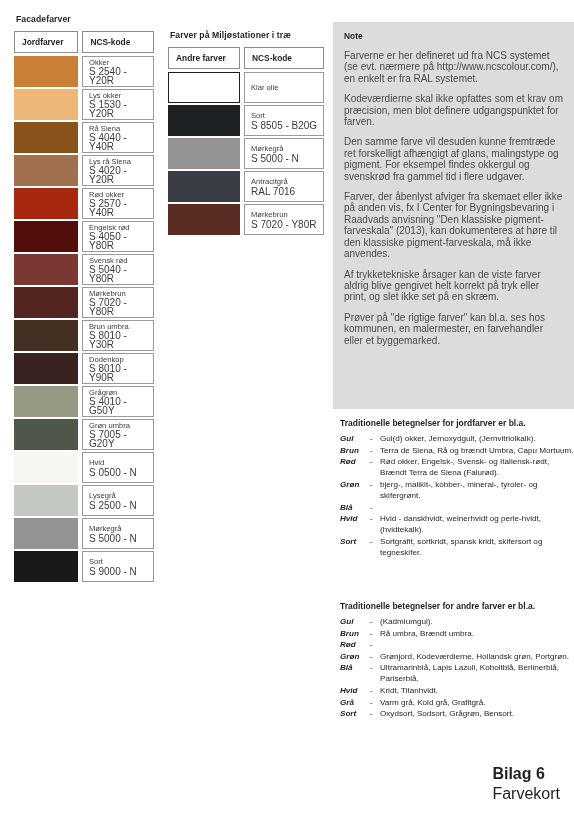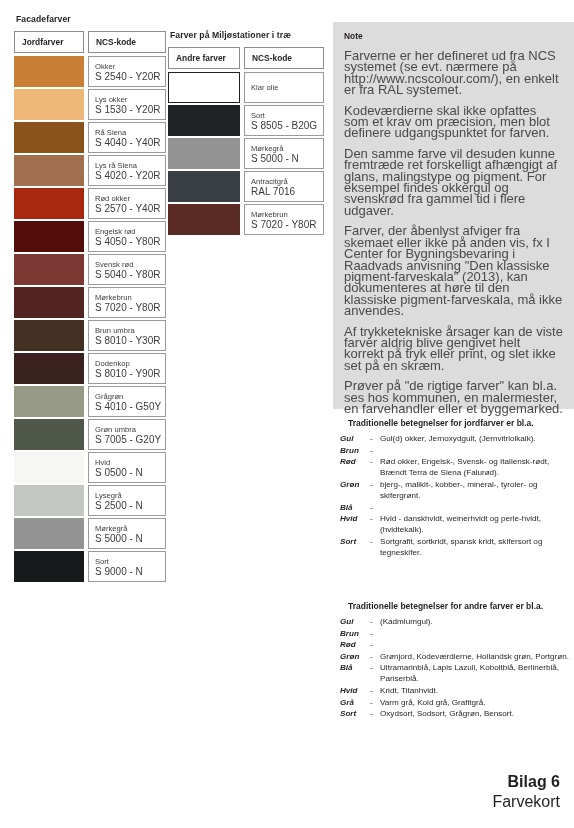--- a/index.html
+++ b/index.html
@@ -19,21 +19,21 @@
   
   .page {
     position: absolute;
     inset: 0;
   }
 
   
   .table-block {
     position: absolute;
   }
-  #facade-block { left: 14px; top: 14px; width: 152px; }
+  #facade-block { left: 14px; top: 14px; width: 140px; }
   #miljo-block  { left: 168px; top: 30px; width: 160px; }
 
   .block-title {
     font-size: 8.6px;
     font-weight: bold;
     color: #231f20;
     letter-spacing: .1px;
     margin: 0 0 6px 2px;
     line-height: 11px;
   }
@@ -112,36 +112,36 @@
     padding: 9px 11px 0 11px;
   }
   #note-panel .note-title {
     font-size: 8.4px;
     font-weight: bold;
     color: #231f20;
     margin: 0 0 9px 0;
   }
   #note-panel p {
     margin: 1px 0 9px 0;
-    font-size: 13px;
+    font-size: 10px;
     line-height: 11.4px;
     color: #4a4a4a;
   }
 
   
   .trad {
     position: absolute;
     left: 340px;
     width: 234px;
   }
   #trad-jord { top: 418px; }
   #trad-andre { top: 601px; }
 
   .trad h3 {
-    margin: 0 0 4px 8px;
+    margin: 0 0 4px 0;
     font-size: 8.5px;
     font-weight: bold;
     line-height: 11px;
     color: #231f20;
   }
   .trad .tline {
     display: flex;
     font-size: 8.1px;
     line-height: 11.1px;
     color: #231f20;
@@ -158,22 +158,22 @@
     flex: 0 0 10px;
   }
   .trad .tval {
     flex: 1 1 auto;
   }
 
   
   #footer {
     position: absolute;
     right: 14px;
-    bottom: 16px;
-    text-align: right;
+    bottom: 24px;
+    text-align: left;
   }
   #footer .bilag {
     font-size: 16px;
     font-weight: bold;
     line-height: 20px;
     color: #231f20;
   }
   #footer .farvekort {
     font-size: 16px;
     font-weight: normal;
@@ -368,20 +368,21 @@
     <h3>Traditionelle betegnelser for jordfarver er bl.a.</h3>
     <div id="trad-jord-list">
         <div class="tline">
           <div class="tkey">Gul</div>
           <div class="tdash">-</div>
           <div class="tval">Gul(d) okker, Jernoxydgult, (Jernvitriolkalk).</div>
         </div>
         <div class="tline">
           <div class="tkey">Brun</div>
           <div class="tdash">-</div>
+          <div class="tval">Terra de Siena, Rå og brændt Umbra, Capu Mortuum.</div>
         </div>
         <div class="tline">
           <div class="tkey">Rød</div>
           <div class="tdash">-</div>
           <div class="tval">Rød okker, Engelsk-, Svensk- og Italiensk-rødt, Brændt Terra de Siena (Falurød).</div>
         </div>
         <div class="tline">
           <div class="tkey">Grøn</div>
           <div class="tdash">-</div>
           <div class="tval">bjerg-, malikit-, kobber-, mineral-, tyroler- og skifergrønt.</div>
@@ -407,20 +408,21 @@
     <h3>Traditionelle betegnelser for andre farver er bl.a.</h3>
     <div id="trad-andre-list">
         <div class="tline">
           <div class="tkey">Gul</div>
           <div class="tdash">-</div>
           <div class="tval">(Kadmiumgul).</div>
         </div>
         <div class="tline">
           <div class="tkey">Brun</div>
           <div class="tdash">-</div>
+          <div class="tval">Rå umbra, Brændt umbra.</div>
         </div>
         <div class="tline">
           <div class="tkey">Rød</div>
           <div class="tdash">-</div>
           <div class="tval"></div>
         </div>
         <div class="tline">
           <div class="tkey">Grøn</div>
           <div class="tdash">-</div>
           <div class="tval">Grønjord, Kodeværdierne, Hollandsk grøn, Portgrøn.</div>

